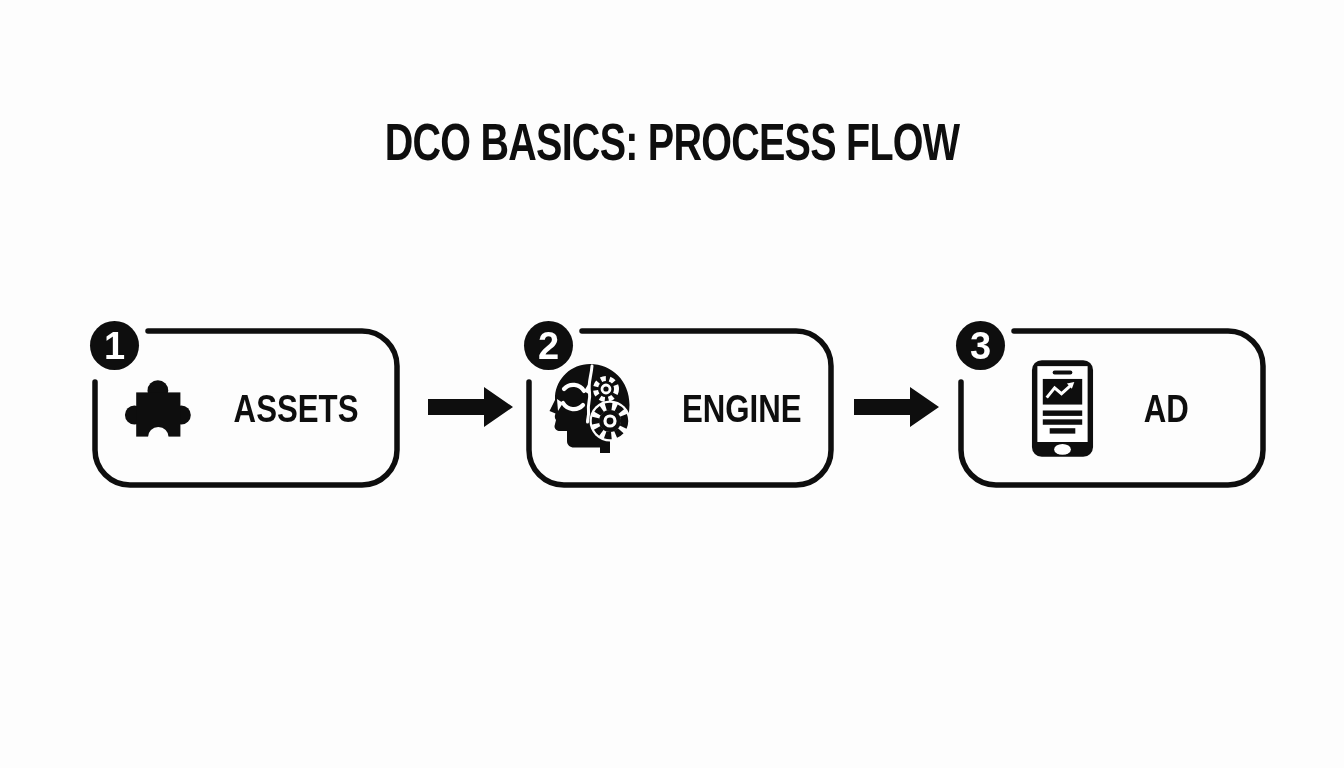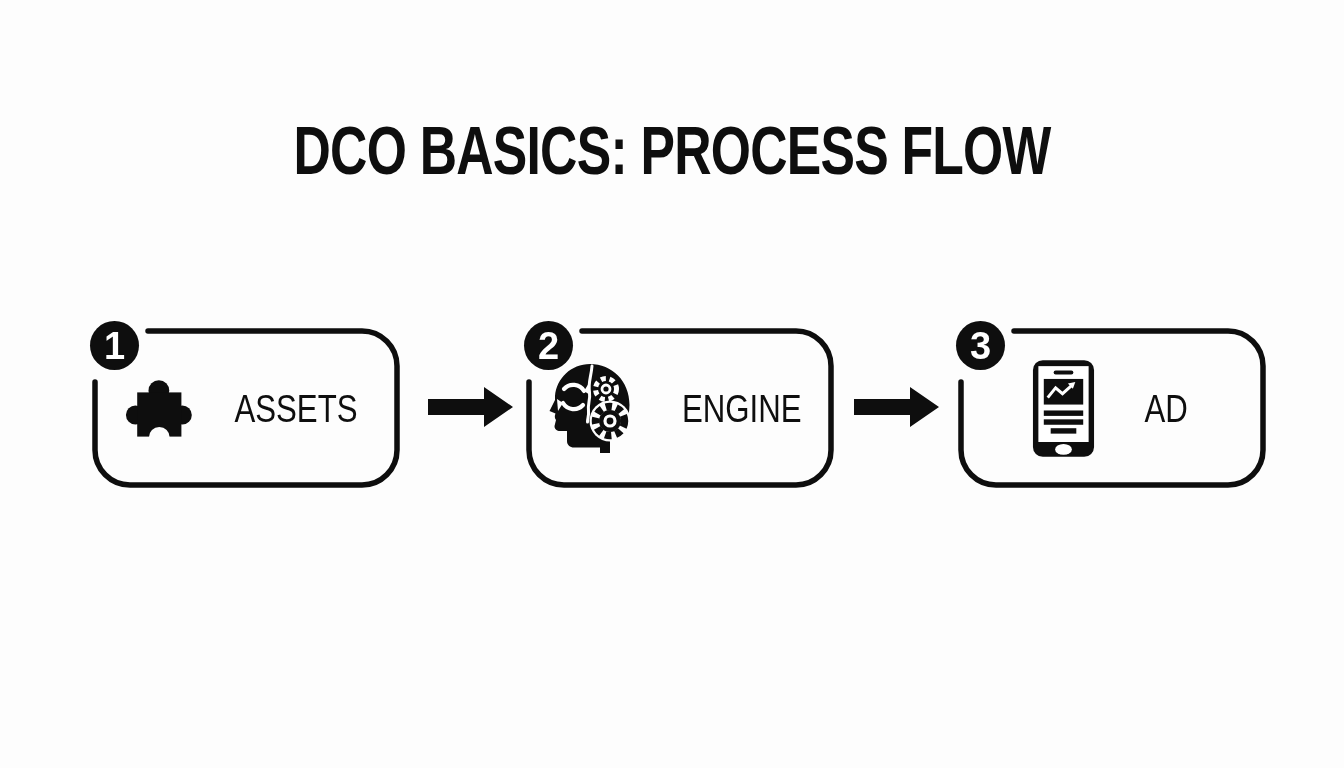--- a/index.html
+++ b/index.html
@@ -14,21 +14,21 @@
     background: #fdfdfd;
     overflow: hidden;
   }
   .title {
     position: absolute;
     top: 116px;
     left: 0;
     right: 0;
     margin: 0;
     text-align: center;
-    font-size: 68px;
+    font-size: 52px;
     font-weight: 700;
     line-height: 1;
     color: #0e0e0e;
     letter-spacing: -1px;
     white-space: nowrap;
   }
   .cond {
     display: inline-block;
     transform: scaleX(0.76);
     transform-origin: center;
@@ -68,21 +68,21 @@
     inset: 0;
     display: flex;
     align-items: center;
     justify-content: center;
   }
   .card-1 .content { gap: 22px; }
   .card-2 .content { gap: 28px; }
   .card-3 .content { gap: 42px; }
   .step-label {
     font-size: 39px;
-    font-weight: 400;
+    font-weight: 700;
     color: #0e0e0e;
     line-height: 1;
     white-space: nowrap;
   }
   .step-label .cond { transform: scaleX(0.8); }
   .arrow {
     position: absolute;
     top: 386px;
     width: 86px;
     height: 42px;

